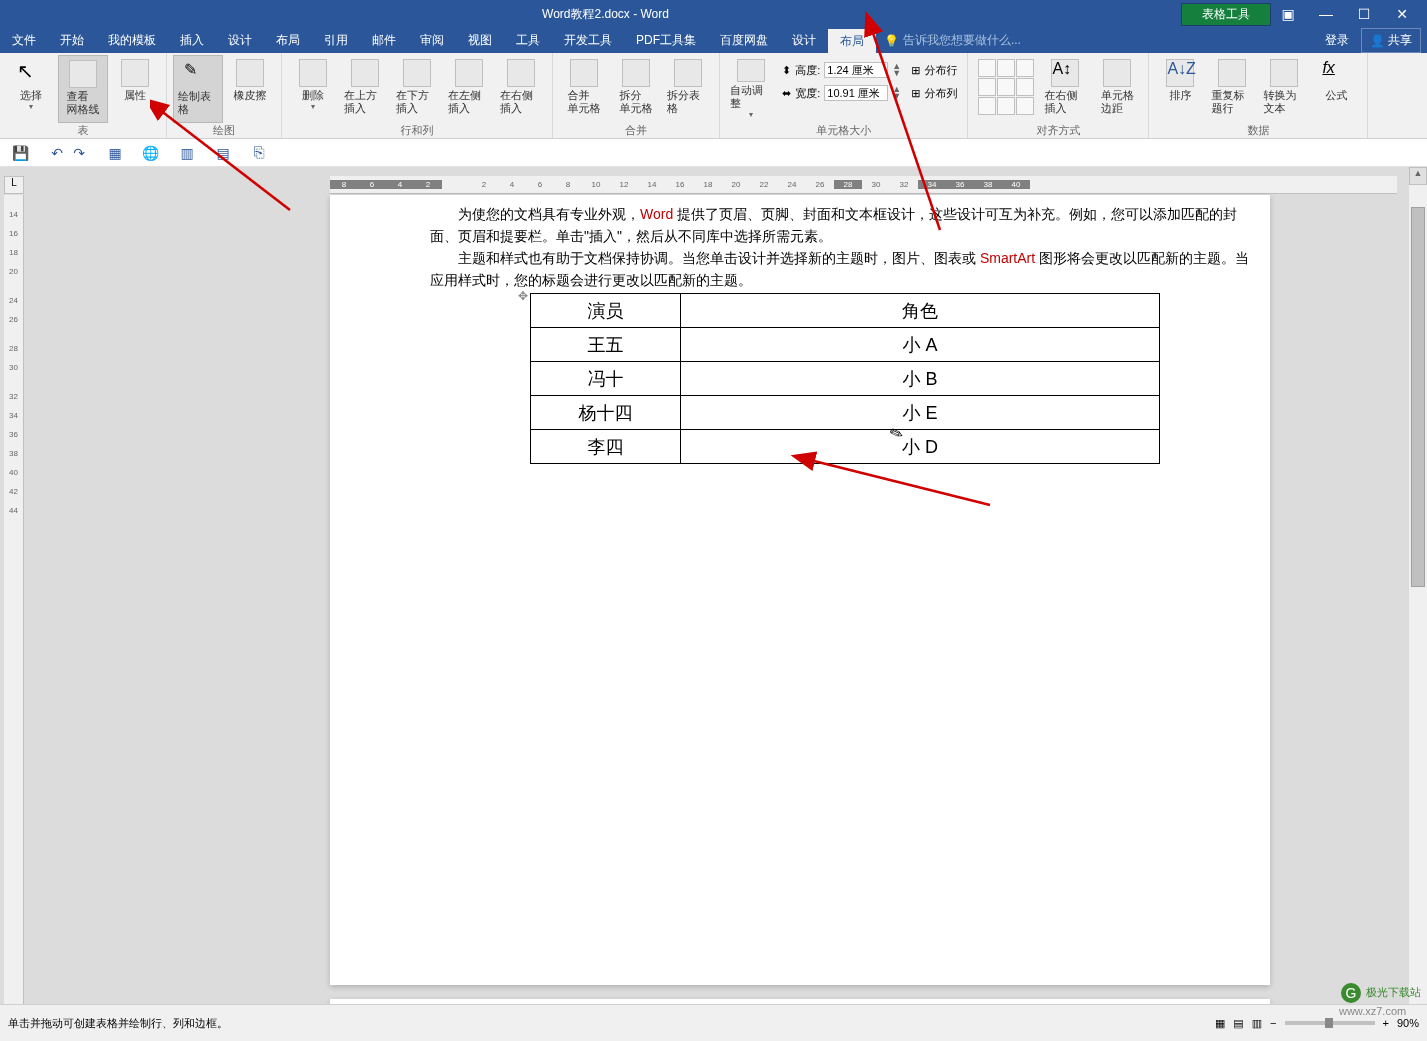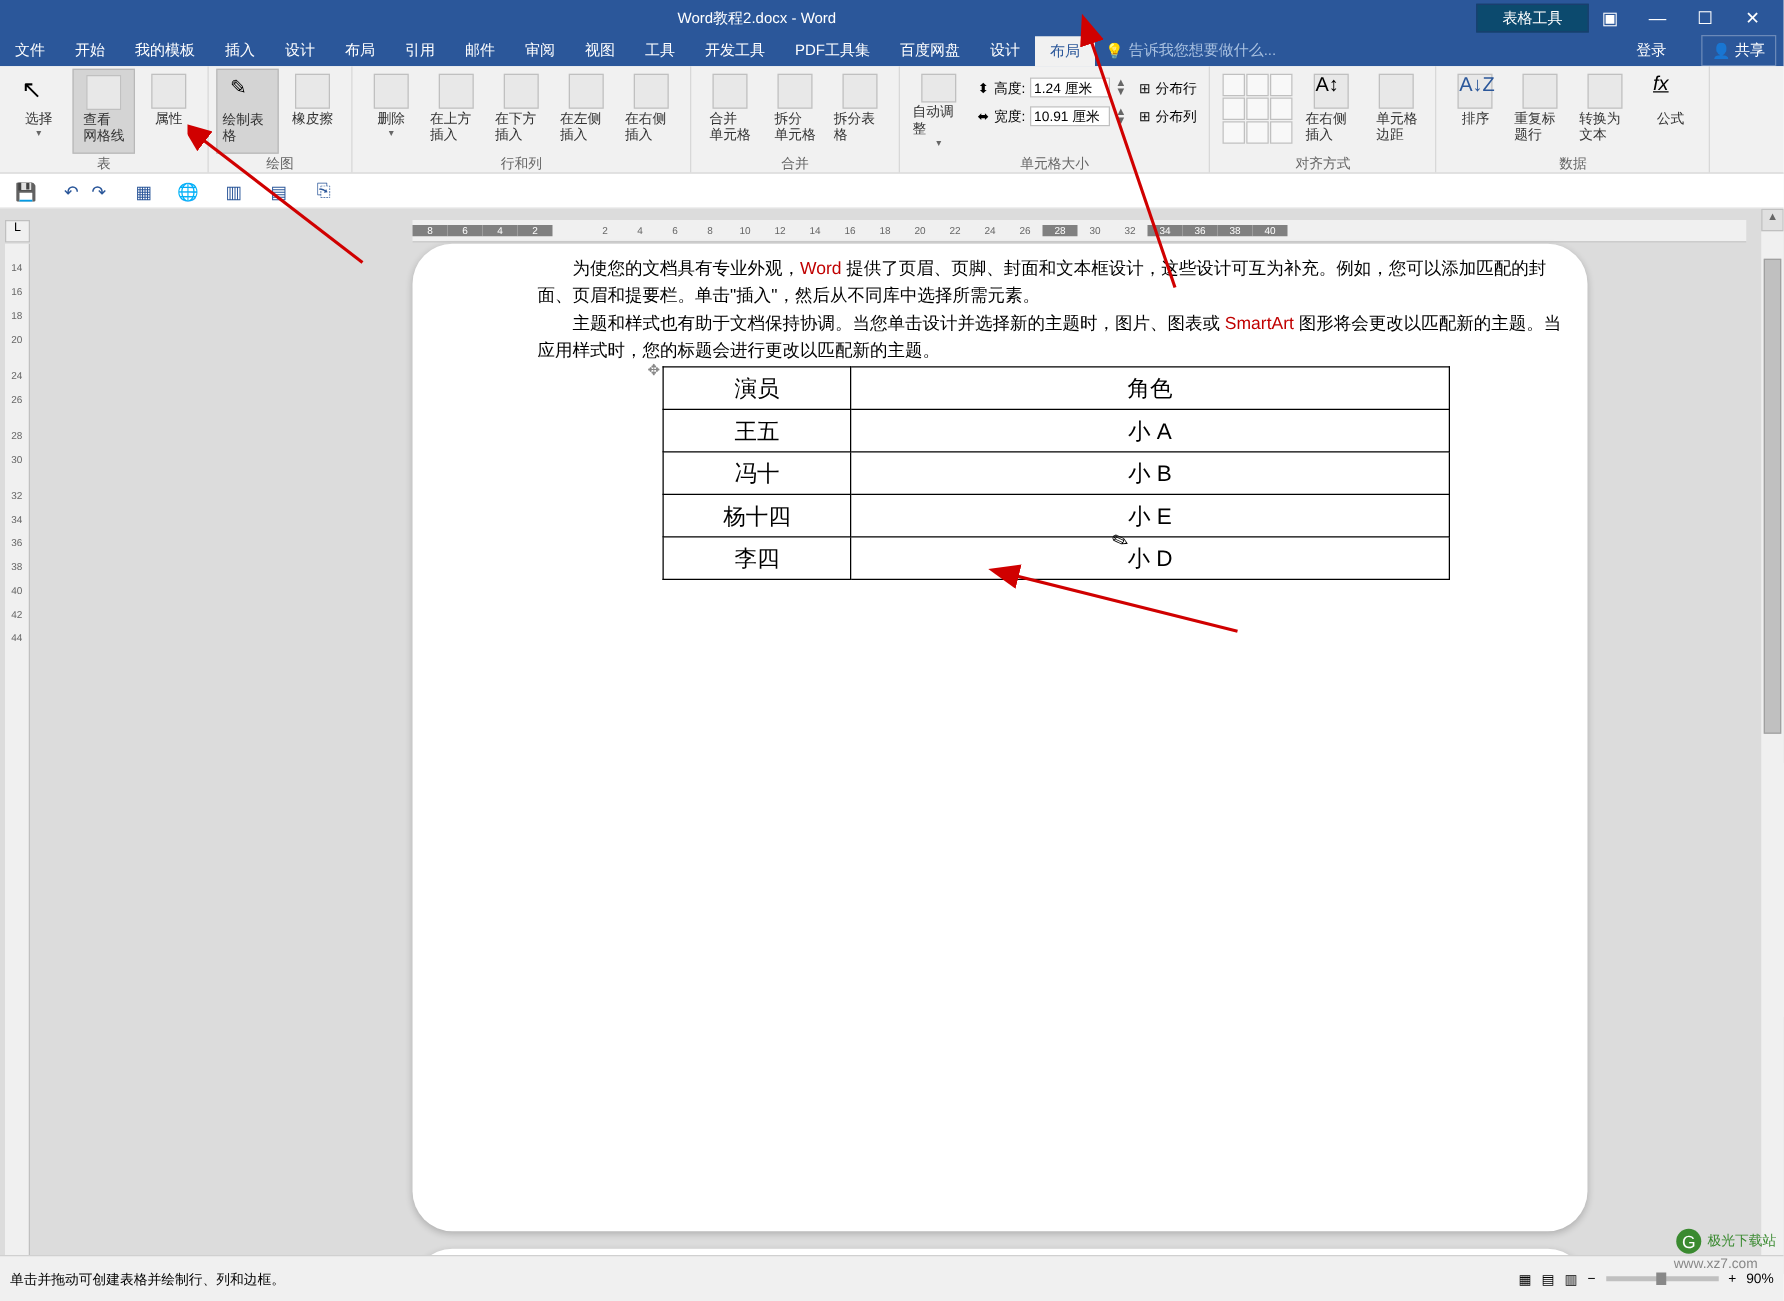--- a/index.html
+++ b/index.html
@@ -1,30 +1,30 @@
 <!DOCTYPE html>
 <html><head>
 <meta charset="utf-8">
 <style>
 * { margin: 0; padding: 0; box-sizing: border-box; font-family: "Microsoft YaHei", sans-serif; }
 body { background: #fff; width: 1427px; height: 1041px; position: relative; overflow: hidden; }
 
 
 .titlebar { height: 28px; background: #2b579a; display: flex; align-items: center; color: #fff; font-size: 12px; }
 .titlebar-center { flex: 1; text-align: center; padding-left: 280px; }
-.table-tools { background: #0c4a6e; border: 1px solid #1a3e6e; padding: 2px 20px; font-size: 12px; margin-left: 250px; }
+.table-tools { background: #15803d; border: 1px solid #1a3e6e; padding: 2px 20px; font-size: 12px; margin-left: 250px; }
 .titlebar-right { display: flex; gap: 4px; padding-right: 8px; }
 .tb-btn { width: 34px; height: 22px; display: flex; align-items: center; justify-content: center; cursor: pointer; font-size: 14px; }
 
 
 .menubar { height: 25px; background: #2b579a; display: flex; align-items: stretch; }
 .menuitem { color: #fff; font-size: 12px; padding: 0 12px; display: flex; align-items: center; cursor: pointer; }
 .menuitem.active { background: #f1f1f1; color: #2b579a; border-top: 1px solid #2b579a; }
 .tellme { color: #a8c0e0; font-size: 12px; padding: 0 8px; display: flex; align-items: center; gap: 4px; }
-.menu-right { margin-left: auto; display: flex; gap: 20px; padding-right: 6px; }
+.menu-right { margin-left: auto; display: flex; gap: 4px; padding-right: 6px; }
 .login { color: #fff; font-size: 12px; padding: 4px 8px; }
 .share { color: #fff; font-size: 12px; padding: 4px 8px; border: 1px solid rgba(255,255,255,.3); display: flex; align-items: center; gap: 3px; }
 
 
 .ribbon { height: 86px; background: #f1f1f1; border-bottom: 1px solid #d0d0d0; display: flex; }
 .ribbon-grp { border-right: 1px solid #d8d8d8; padding: 2px 6px; display: flex; flex-direction: column; align-items: center; }
 .grp-body { display: flex; gap: 2px; flex: 1; align-items: flex-start; }
 .grp-label { font-size: 11px; color: #666; text-align: center; margin-top: auto; }
 .rbtn { display: flex; flex-direction: column; align-items: center; justify-content: flex-start; padding: 4px 4px; cursor: pointer; min-width: 40px; }
 .rbtn.large { width: 50px; height: 68px; }
@@ -44,21 +44,21 @@
 .qat-btn { width: 18px; height: 18px; display: flex; align-items: center; justify-content: center; color: #2b579a; font-size: 14px; cursor: pointer; }
 
 
 .doc-area { position: absolute; top: 167px; left: 0; right: 0; bottom: 22px; background: #dcdcdc; overflow: hidden; }
 .ruler-corner { position: absolute; top: 9px; left: 4px; width: 20px; height: 18px; background: #f0f0f0; border: 1px solid #c0c0c0; font-size: 10px; text-align: center; }
 .vruler { position: absolute; top: 28px; left: 4px; width: 20px; bottom: 0; background: #f0f0f0; border-right: 1px solid #c0c0c0; }
 .vruler .tick { font-size: 8px; color: #666; text-align: center; padding: 5px 0; }
 .hruler { position: absolute; top: 9px; left: 330px; right: 30px; height: 18px; background: #f0f0f0; border-bottom: 1px solid #c0c0c0; display: flex; font-size: 8px; color: #666; align-items: center; }
 .hruler span { width: 28px; text-align: center; }
 .hruler .dark { background: #808080; color: #fff; }
-.page { position: absolute; top: 28px; left: 330px; width: 940px; background: #fff; box-shadow: 0 2px 6px rgba(0,0,0,.2); border-radius: 32px; }
+.page { position: absolute; top: 28px; left: 330px; width: 940px; background: #fff; box-shadow: 0 2px 6px rgba(0,0,0,.2); }
 .page1 { height: 790px; }
 .page2 { top: 832px; height: 200px; }
 .doc-text { padding: 8px 20px 20px 100px; font-size: 14px; line-height: 22px; font-family: SimSun, serif; }
 .doc-text .red { color: #c00000; }
 .tbl { margin: 2px 0 0 0; border-collapse: collapse; width: 630px; font-family: SimSun, serif; font-size: 18px; }
 .tbl td { border: 1px solid #000; height: 34px; text-align: center; }
 .tbl td.c1 { width: 150px; }
 .table-wrap { margin-left: 100px; position: relative; }
 .tbl-anchor { position: absolute; top: -8px; left: -12px; font-size: 12px; color: #888; }
 .scrollbar-v { position: absolute; right: 0; top: 0; bottom: 0; width: 18px; background: #f0f0f0; }

